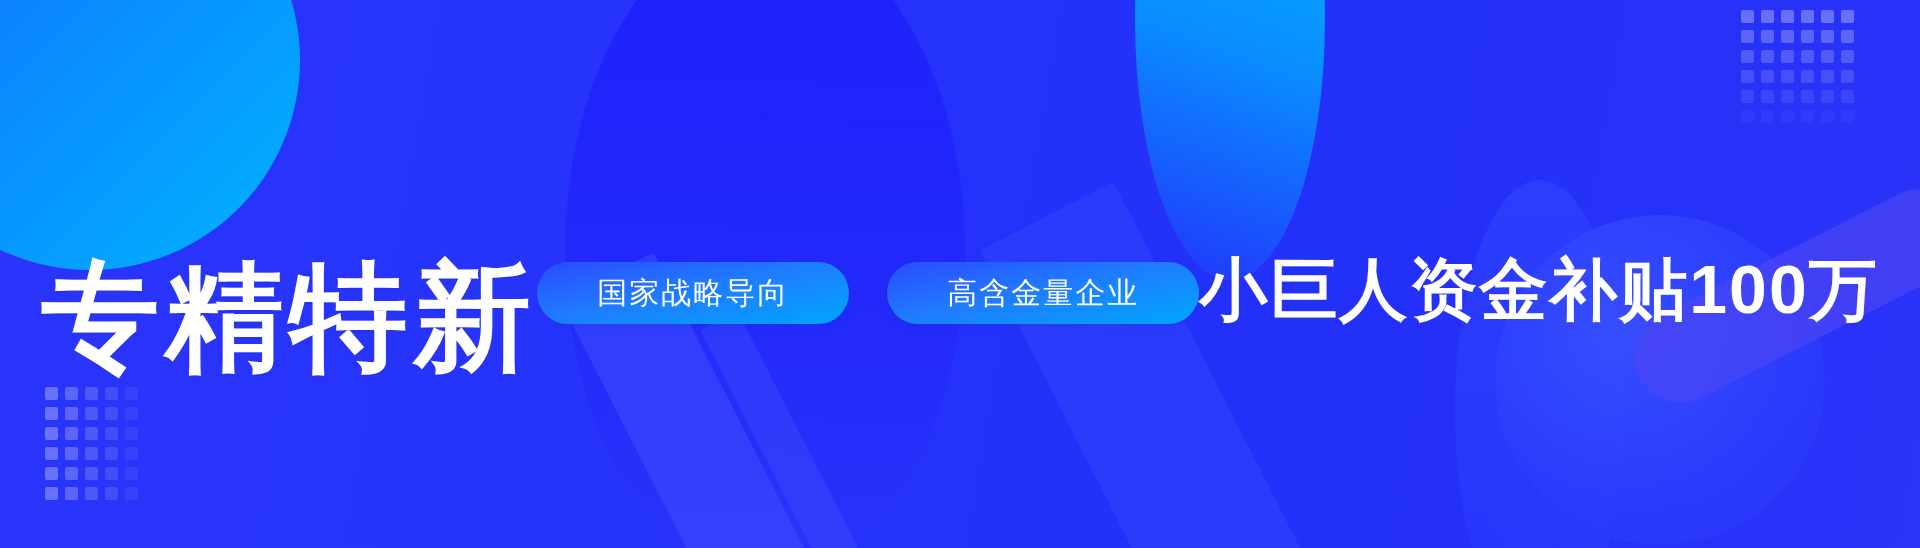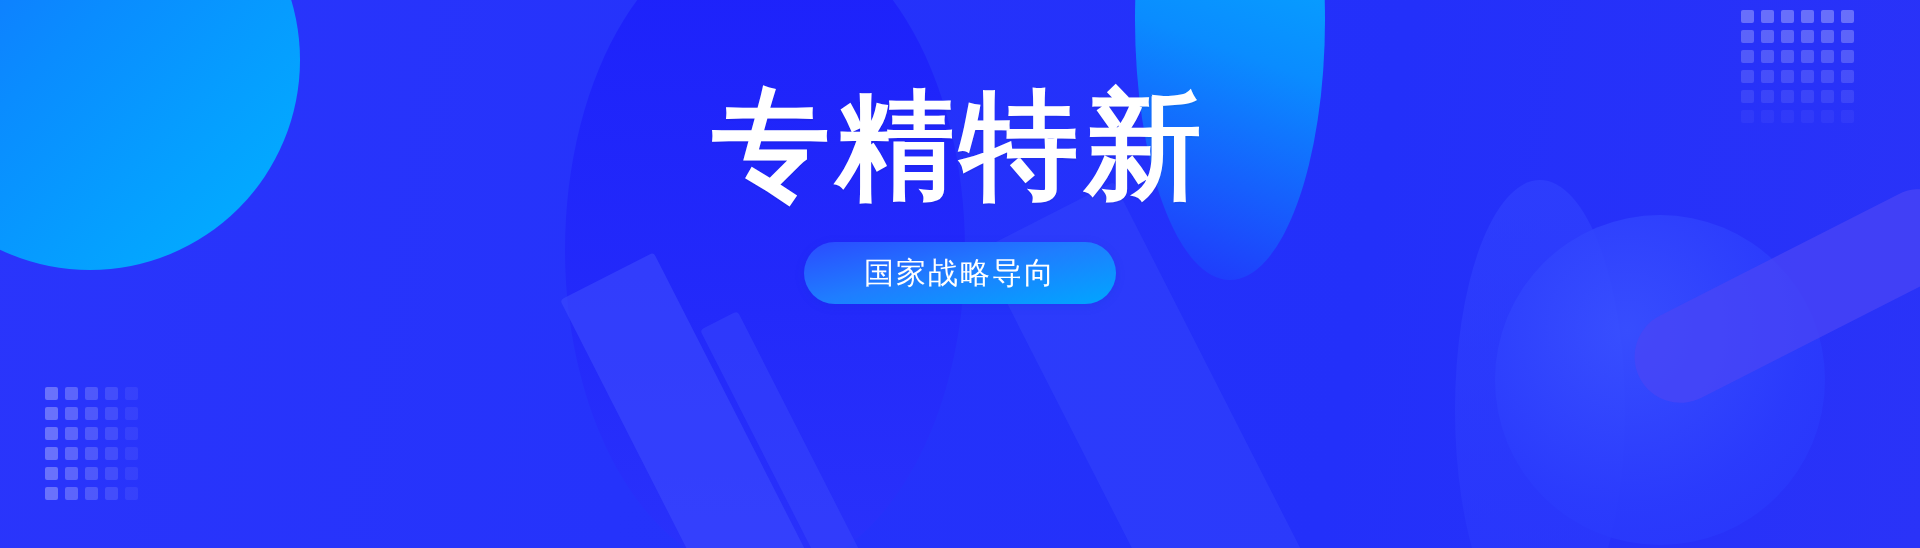--- a/index.html
+++ b/index.html
@@ -115,22 +115,23 @@
     grid-template-columns: repeat(5, 13px);
   }
 
   
   .content {
     position: relative;
     z-index: 5;
     width: 100%;
     height: 100%;
     display: flex;
-    flex-direction: column;
+    flex-direction: row;
     align-items: center;
+    justify-content: center;
   }
 
   .headline {
     margin-top: 86px;
     color: #ffffff;
     font-size: 118px;
     font-weight: 700;
     letter-spacing: 6px;
     line-height: 1;
     white-space: nowrap;
@@ -257,16 +258,20 @@
     </div>
 
   <div class="content">
 
     <div class="headline">专精特新</div>
 
     <div class="pill-row">
       <div class="pill">
         <span>国家战略导向</span>
       </div>
+      <div class="pill">
+        <span>高含金量企业</span>
+      </div>
     </div>
 
+    <div class="subline">小巨人资金补贴100万</div>
   </div>
 </div>
 
 </body></html>

